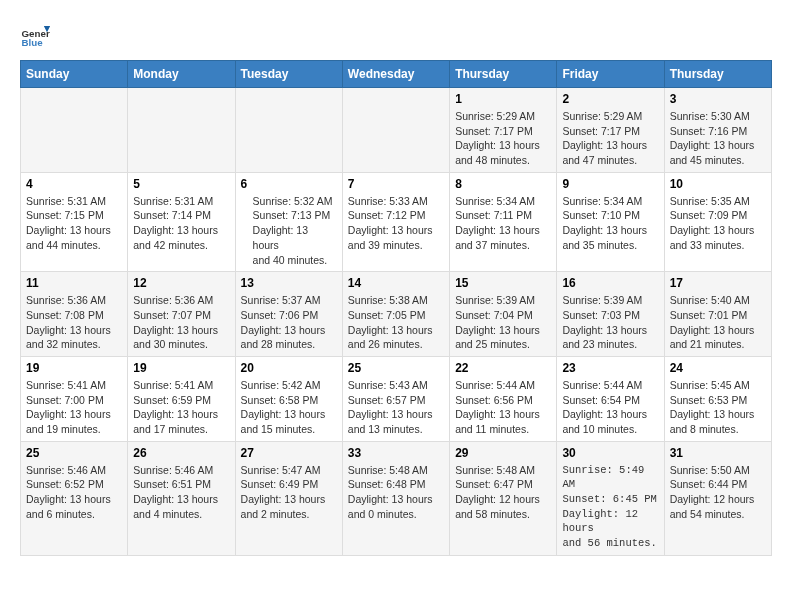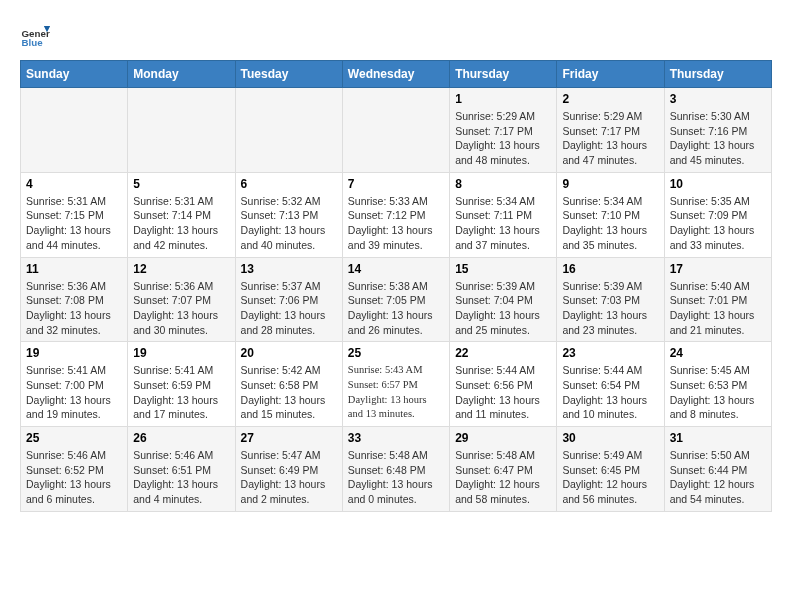--- a/index.html
+++ b/index.html
@@ -149,21 +149,21 @@
         </td>
         <td>
           <span class="day-number">5</span>
           <div class="day-info" style="white-space: pre-line;">Sunrise: 5:31 AM
 Sunset: 7:14 PM
 Daylight: 13 hours
 and 42 minutes.</div>
         </td>
         <td>
           <span class="day-number">6</span>
-          <div class="day-info" style="white-space: pre-line;">Sunrise: 5:32 AM
+          <div class="day-info" style="white-space: pre-line; margin-left: 12px;">Sunrise: 5:32 AM
 Sunset: 7:13 PM
 Daylight: 13 hours
 and 40 minutes.</div>
         </td>
         <td>
           <span class="day-number">7</span>
           <div class="day-info" style="white-space: pre-line;">Sunrise: 5:33 AM
 Sunset: 7:12 PM
 Daylight: 13 hours
 and 39 minutes.</div>
@@ -258,21 +258,21 @@
         </td>
         <td>
           <span class="day-number">20</span>
           <div class="day-info" style="white-space: pre-line;">Sunrise: 5:42 AM
 Sunset: 6:58 PM
 Daylight: 13 hours
 and 15 minutes.</div>
         </td>
         <td>
           <span class="day-number">25</span>
-          <div class="day-info" style="white-space: pre-line; font-family: Liberation Serif, serif;">Sunrise: 5:43 AM
+          <div class="day-info" style="white-space: pre-line;">Sunrise: 5:43 AM
 Sunset: 6:57 PM
 Daylight: 13 hours
 and 13 minutes.</div>
         </td>
         <td>
           <span class="day-number">22</span>
           <div class="day-info" style="white-space: pre-line;">Sunrise: 5:44 AM
 Sunset: 6:56 PM
 Daylight: 13 hours
 and 11 minutes.</div>
@@ -323,21 +323,21 @@
         </td>
         <td>
           <span class="day-number">29</span>
           <div class="day-info" style="white-space: pre-line;">Sunrise: 5:48 AM
 Sunset: 6:47 PM
 Daylight: 12 hours
 and 58 minutes.</div>
         </td>
         <td>
           <span class="day-number">30</span>
-          <div class="day-info" style="white-space: pre-line;">Sunrise: 5:49 AM
+          <div class="day-info" style="white-space: pre-line; font-family: Liberation Mono, monospace;">Sunrise: 5:49 AM
 Sunset: 6:45 PM
 Daylight: 12 hours
 and 56 minutes.</div>
         </td>
         <td>
           <span class="day-number">31</span>
           <div class="day-info" style="white-space: pre-line;">Sunrise: 5:50 AM
 Sunset: 6:44 PM
 Daylight: 12 hours
 and 54 minutes.</div>

